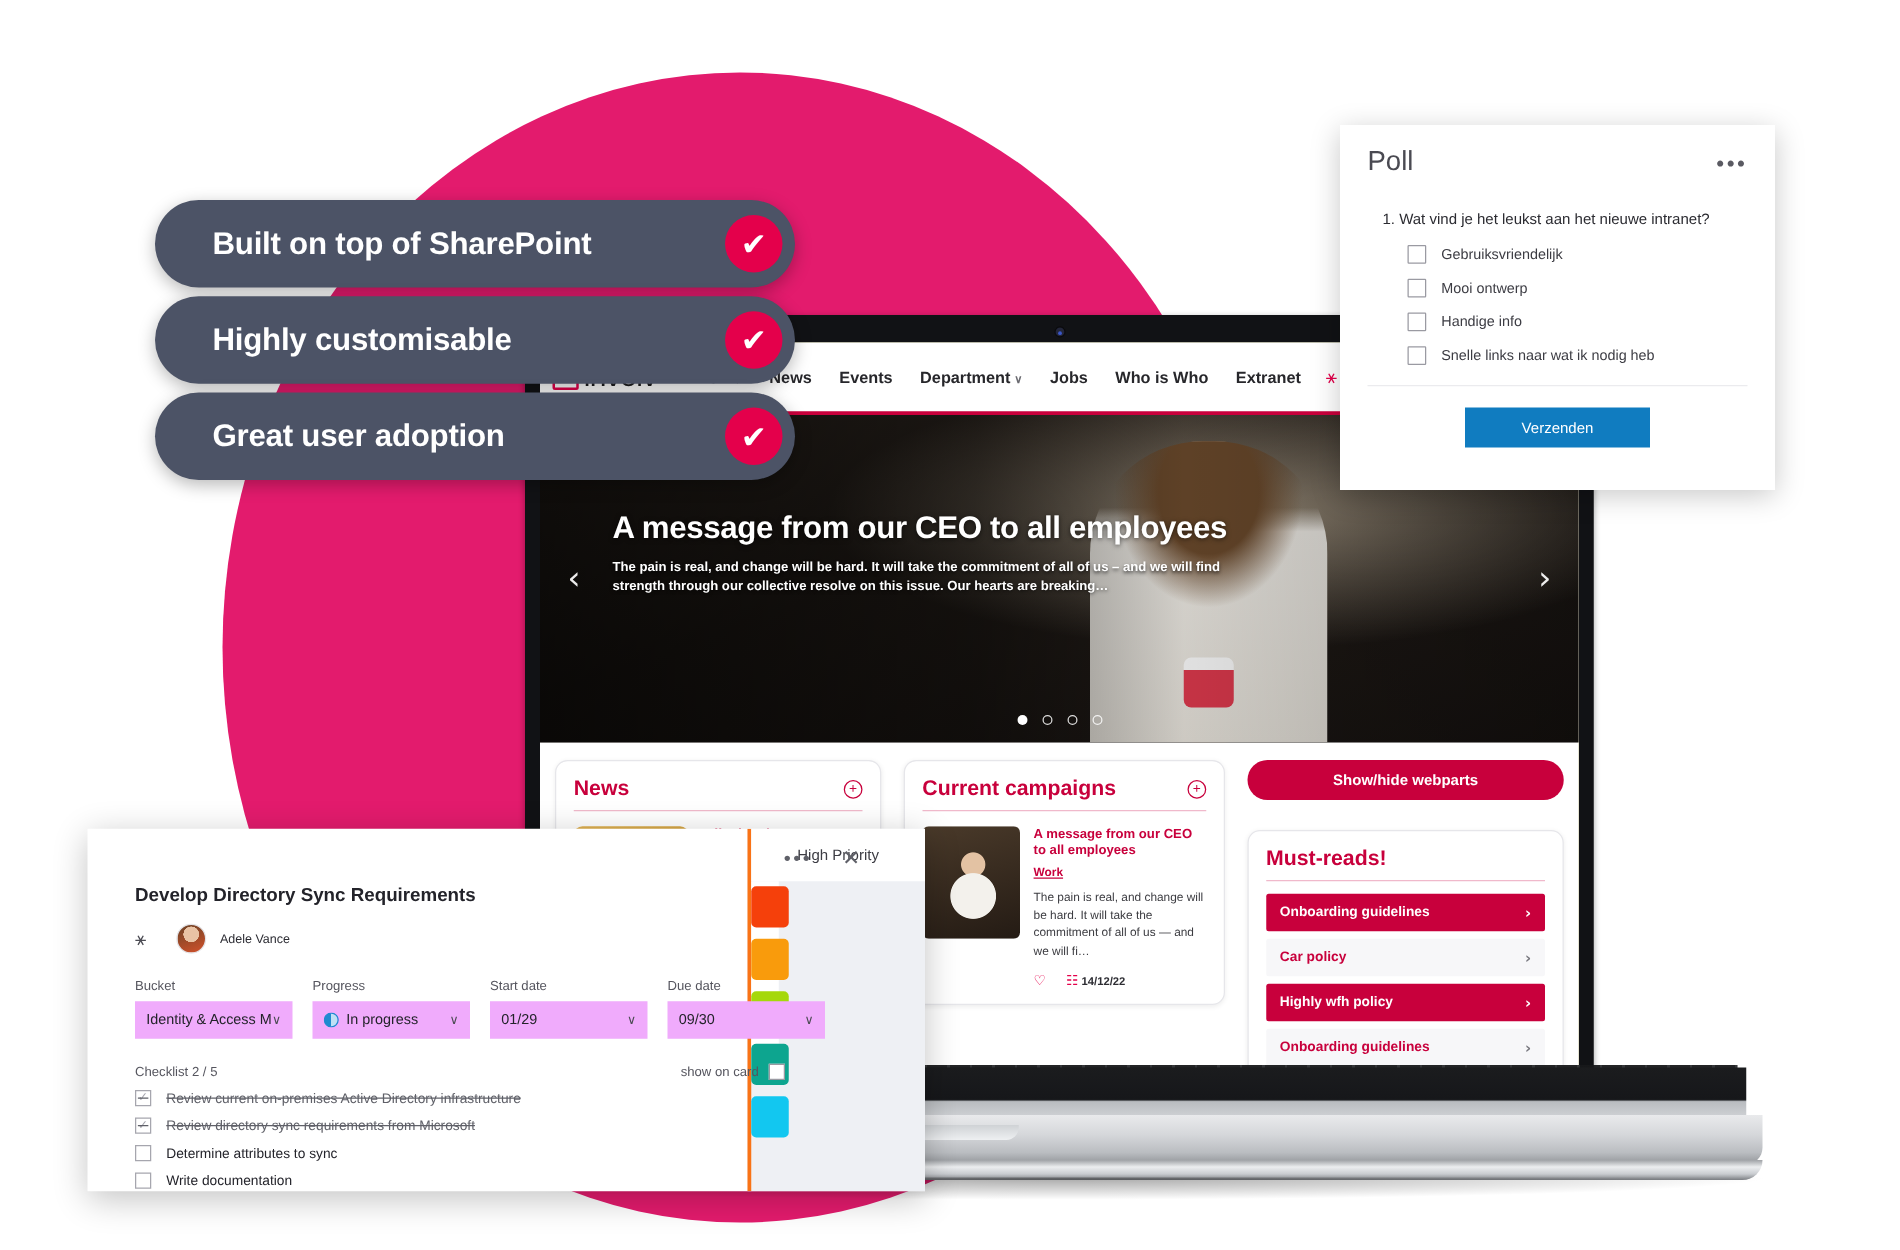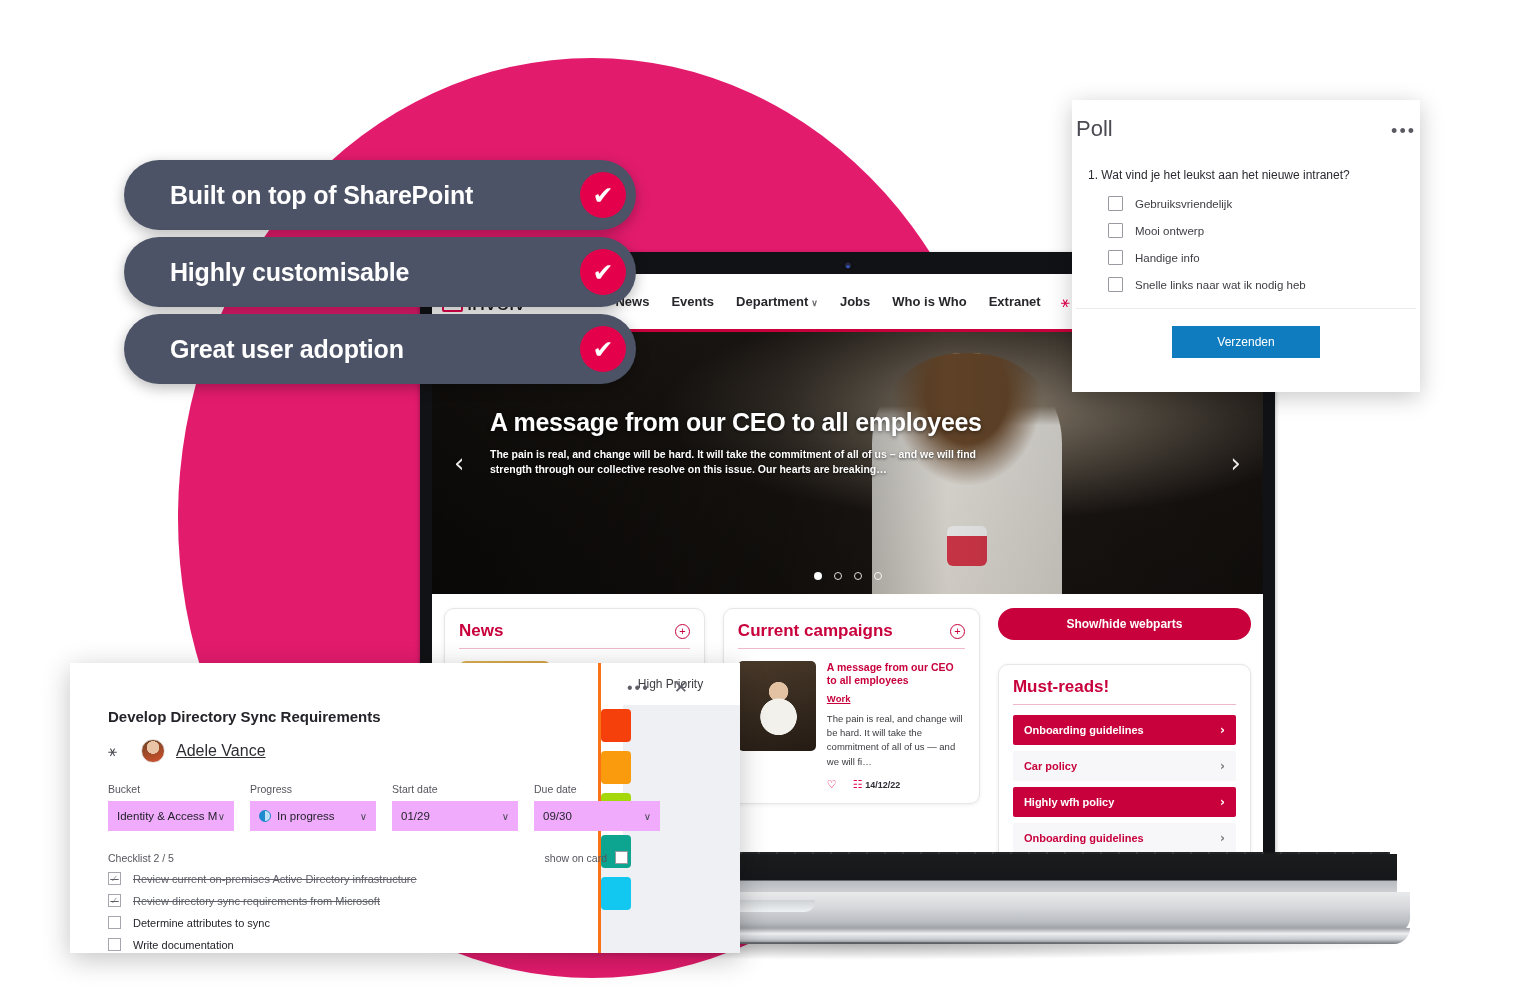--- a/index.html
+++ b/index.html
@@ -193,21 +193,21 @@
     display:flex; align-items:center; justify-content:center; margin-left: 26px; flex:none;
     color:#fff; font-size: 25px; font-family:"DejaVu Sans", sans-serif;
   }
   #chip1 { left: 124px; top: 160px; width: 512px; }
   #chip2 { left: 124px; top: 237px; width: 512px; }
   #chip3 { left: 124px; top: 314px; width: 512px; }
 
   
   .poll {
     position:absolute; left: 1072px; top: 100px; width: 348px; height: 292px;
-    background:#fff; box-shadow: 0 5px 22px rgba(0,0,0,.22); padding: 16px 4px;
+    background:#fff; box-shadow: 0 5px 22px rgba(0,0,0,.22); padding: 16px 22px;
   }
   .poll-head { display:flex; align-items:flex-start; justify-content:space-between; }
   .poll-title { font-size: 22px; color:#4a4a52; font-weight:400; font-family:"Liberation Sans", sans-serif; }
   .poll-dots { color:#5a5a62; font-size:18px; letter-spacing:2px; line-height:1; padding-top:6px; }
   .poll-q { margin-top: 26px; font-size: 12px; color:#2b2b31; padding-left: 12px; }
   .poll-opts { margin-top: 14px; display:flex; flex-direction:column; gap: 12px; padding-left: 32px; }
   .poll-opt { display:flex; align-items:center; gap: 12px; font-size: 11.5px; color:#3c3c43; }
   .poll-box { width: 15px; height: 15px; border:1px solid #9a9aa2; background:#fff; flex:none; border-radius:1px; }
   .poll-sep { height:1px; background:#ebebee; margin: 16px 0 0 0; }
   .poll-submit {
@@ -227,21 +227,21 @@
   .task-ellipsis { font-size: 16px; letter-spacing:2px; line-height:1; }
   .task-close { font-size: 17px; font-family:"DejaVu Sans", sans-serif; line-height:1; }
   .task-title { margin-top: 12px; font-size: 15px; font-weight:700; color:#23232a; }
   .assignee { display:flex; align-items:center; gap: 11px; margin-top: 14px; }
   .add-person { width: 22px; height:22px; color:#4b4b53; font-size:15px; font-family:"DejaVu Sans", sans-serif; line-height:22px; }
   .avatar {
     width: 24px; height:24px; border-radius:50%; flex:none;
     background: radial-gradient(circle at 50% 34%, #e9c3a5 0 34%, rgba(233,195,165,0) 35%), linear-gradient(160deg,#6b4326,#d2512b);
     border: 1px solid #e4e4e8;
   }
-  .assignee-name { font-size: 16px; color:#2c2c33;text-decoration:underline; }
+  .assignee-name { font-size: 10px; color:#2c2c33; }
   .fields { display:flex; gap: 16px; margin-top: 20px; }
   .field { display:flex; flex-direction:column; gap: 6px; }
   .field-label { font-size: 10.5px; color:#55555e; }
   .field-input {
     display:flex; align-items:center; justify-content:space-between;
     background:#f0abfc; height: 30px; padding: 0 9px; width: 126px; font-size: 11.5px; color:#23232a;
   }
   .field-input .v { display:flex; align-items:center; gap:6px; overflow:hidden; white-space:nowrap; }
   .field-chev { color:#4a4a52; font-size:10px; font-family:"DejaVu Sans", sans-serif; }
   .prog-dot { width:12px; height:12px; border-radius:50%; background:#1f8ad0;

